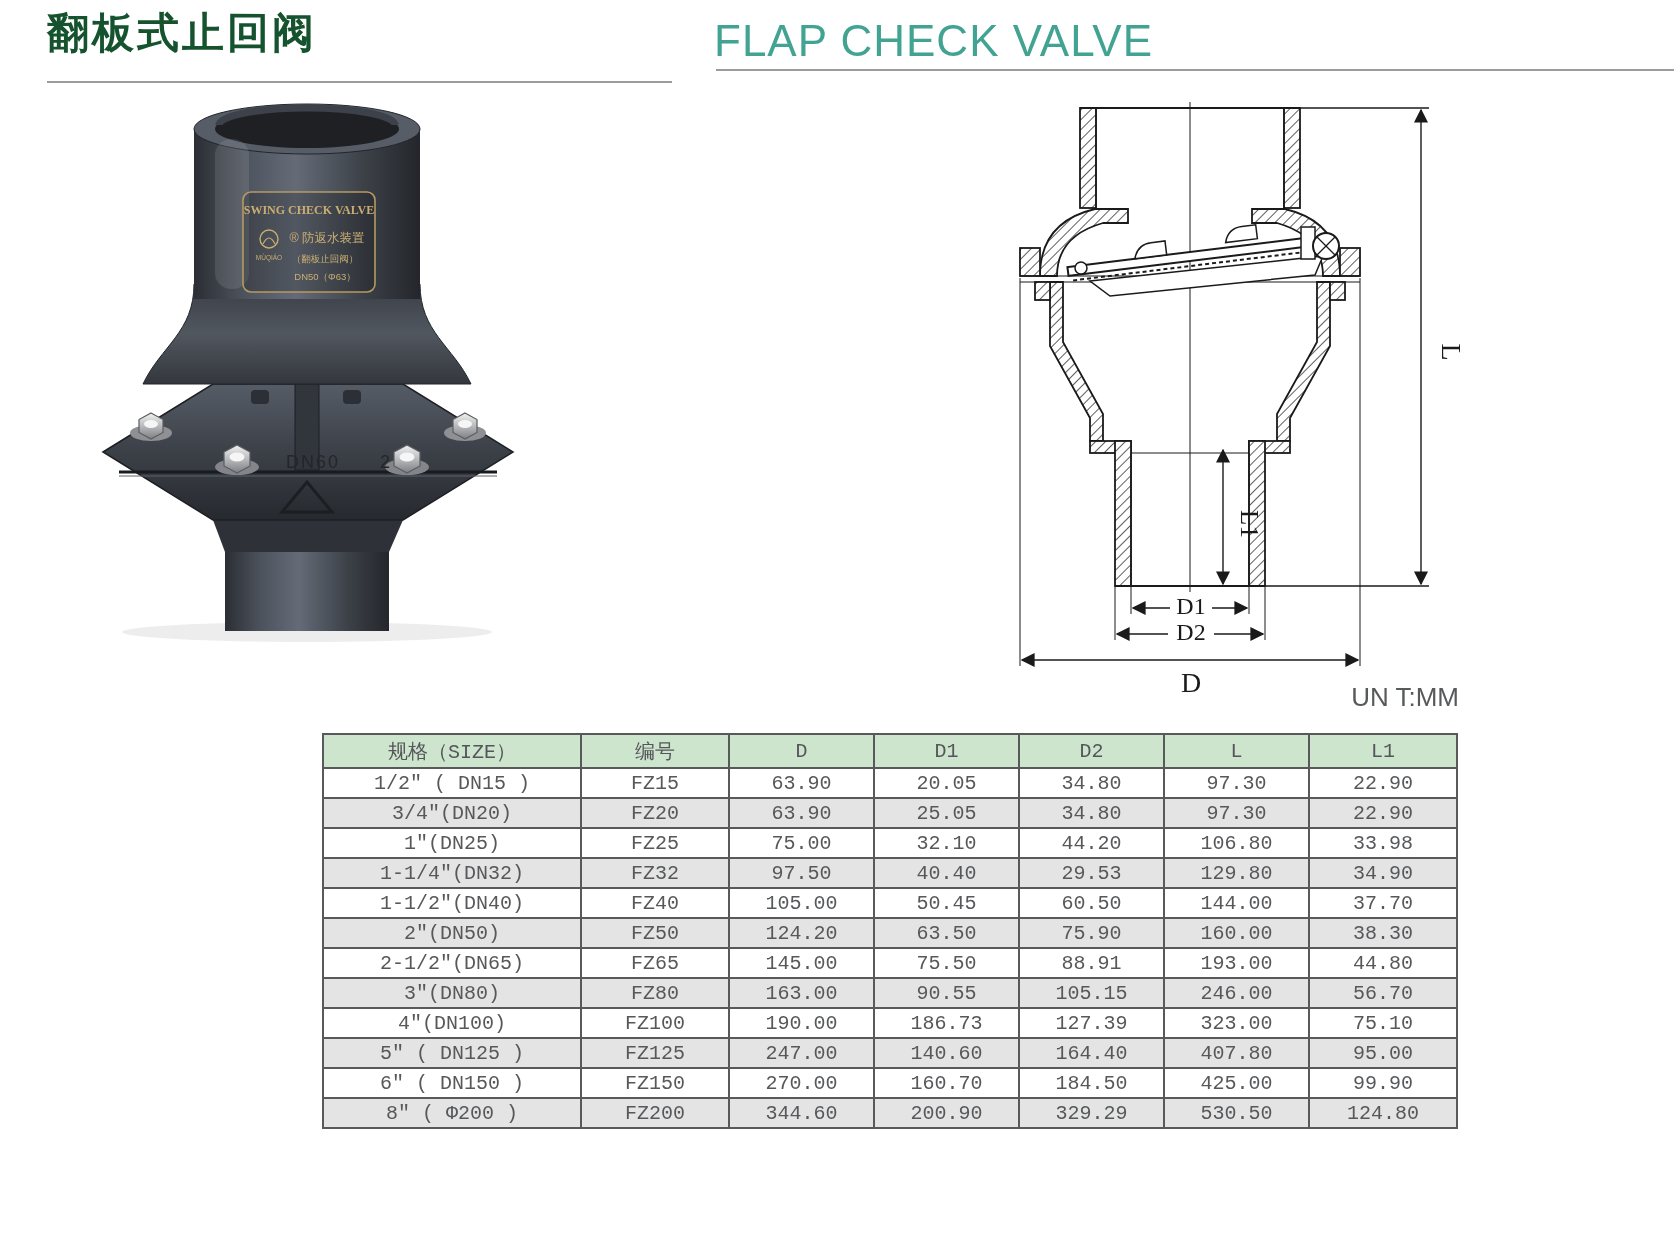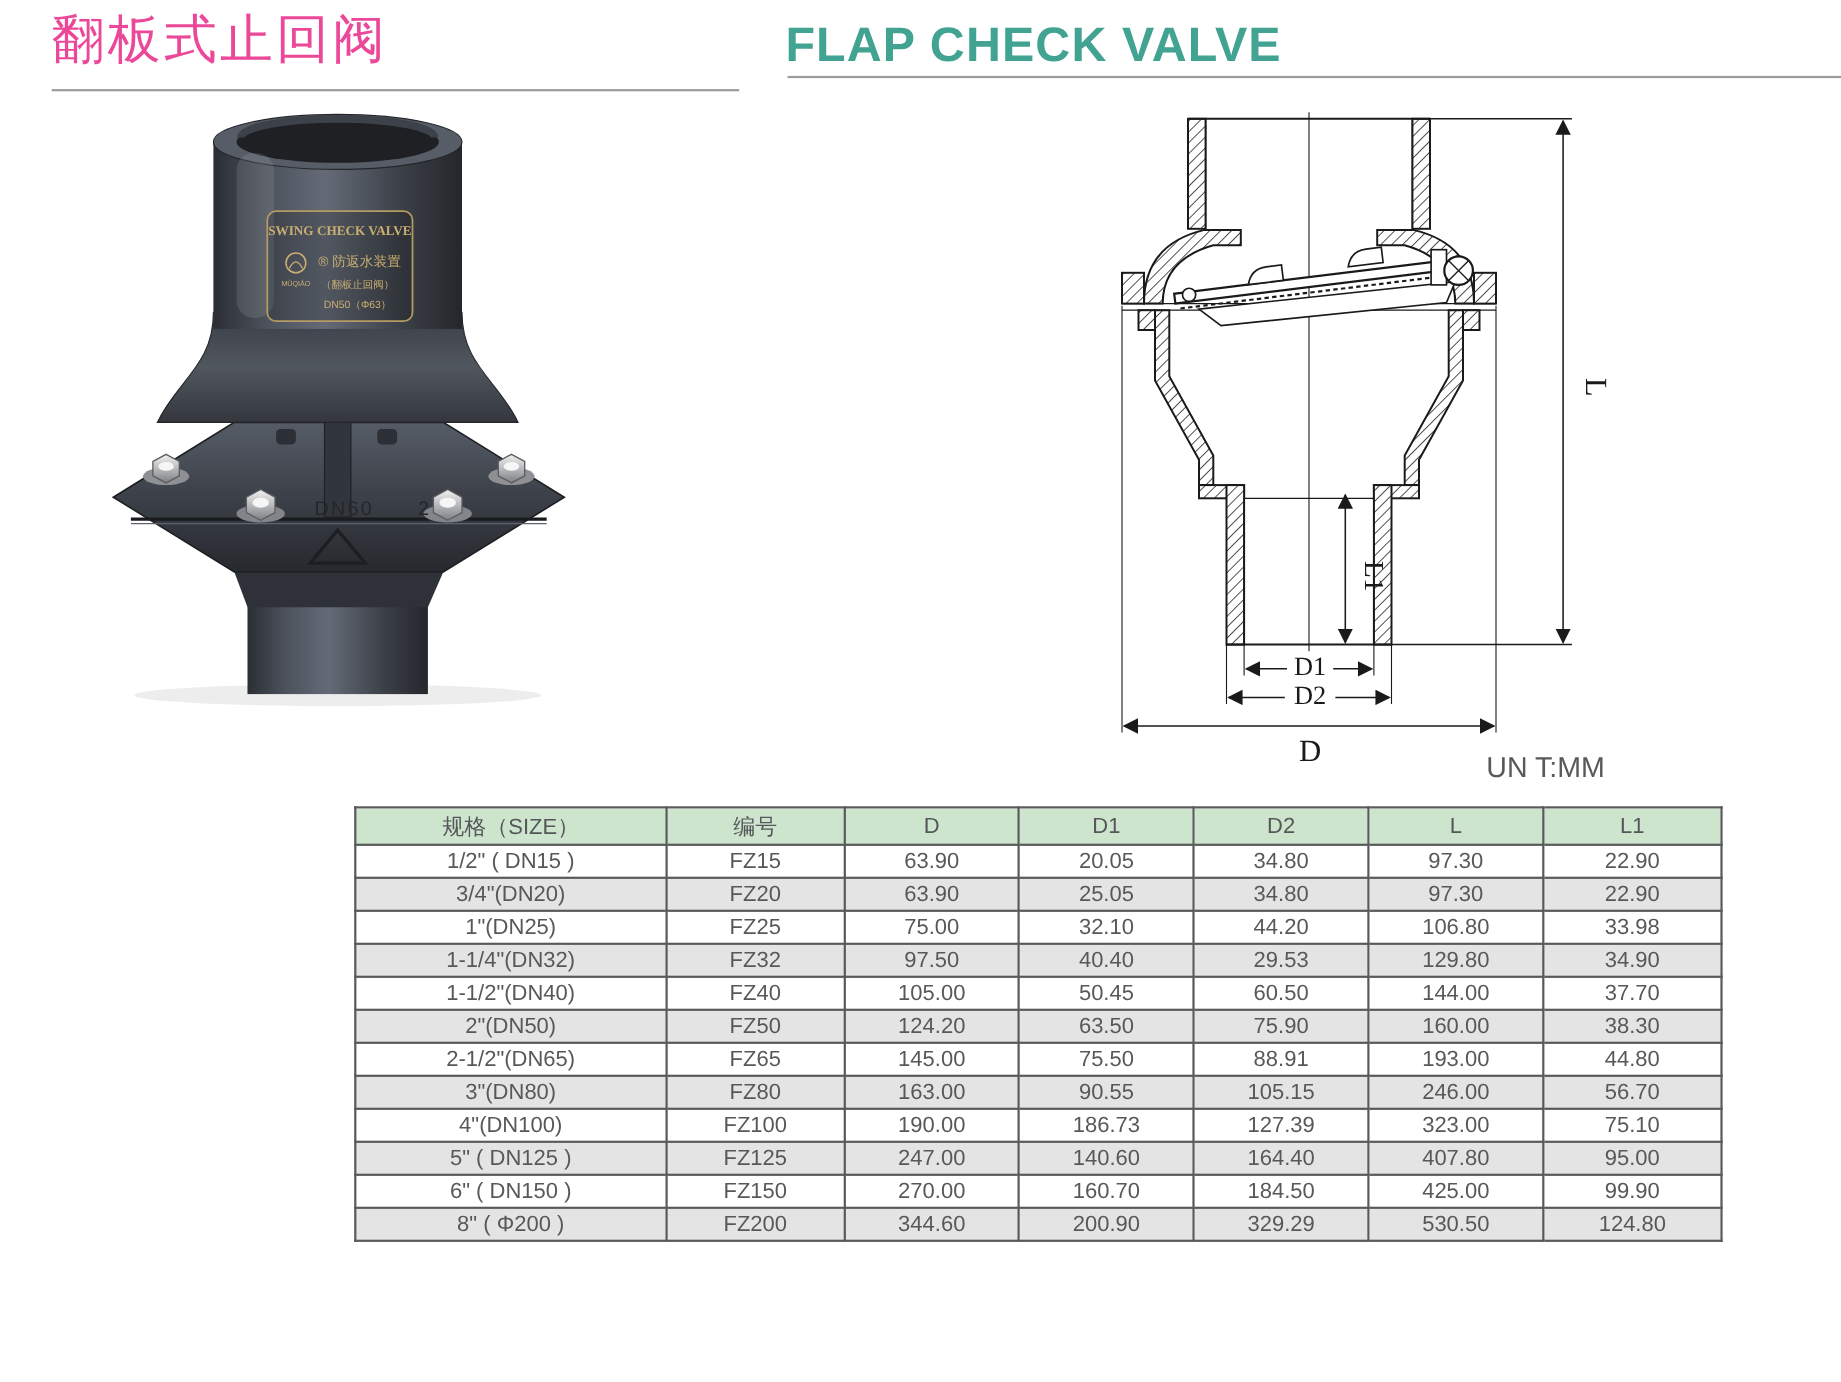--- a/index.html
+++ b/index.html
@@ -4,38 +4,38 @@
 <style>
   * { margin:0; padding:0; box-sizing:border-box; }
   html,body { background:#ffffff; }
   body { font-family:"Liberation Sans","DejaVu Sans",sans-serif; }
   .page {
     position:relative; width:1674px; height:1256px; background:#ffffff;
     overflow:hidden; margin:0 auto;
   }
   
   .title-zh {
-    position:absolute; left:47px; top:8px; font-size:48px; line-height:1.2;
-    color:#ec4899; font-weight:400; letter-spacing:3px;
+    position:absolute; left:47px; top:8px; font-size:42px; line-height:1.2;
+    color:#14532d; font-weight:700; letter-spacing:3px;
     font-family:"DejaVu Sans","Liberation Sans",sans-serif;
   }
   .rule-zh { position:absolute; left:47px; top:81px; width:625px; height:2px; background:#9c9c9c; }
   .title-en {
     position:absolute; left:714px; top:17px; font-size:44px; line-height:1.1;
-    color:#42a392; font-weight:700; letter-spacing:1px;
+    color:#42a392; font-weight:400; letter-spacing:1px;
   }
   .rule-en { position:absolute; left:716px; top:69px; width:958px; height:2px; background:#9c9c9c; }
 
   
   .photo-wrap { position:absolute; left:85px; top:84px; width:515px; height:560px; }
   .drawing-wrap { position:absolute; left:995px; top:96px; width:470px; height:625px; }
   svg { display:block; }
 
   
-  .spec-table-wrap { position:absolute; left:322px; top:733px; width:1244px; }
+  .spec-table-wrap { position:absolute; left:322px; top:733px; width:1134px;font-family:Liberation Mono, monospace; }
   table.spec {
     width:100%; border-collapse:collapse; table-layout:fixed;
     color:#57585a; font-size:20px;
   }
   table.spec th, table.spec td {
     border:2px solid #58595b; text-align:center; vertical-align:middle;
     height:30px; padding:0 2px; font-weight:400; white-space:nowrap;
     overflow:hidden;
   }
   table.spec thead th { background:#cde5cd; height:34px; font-size:20px; color:#55565a; }

